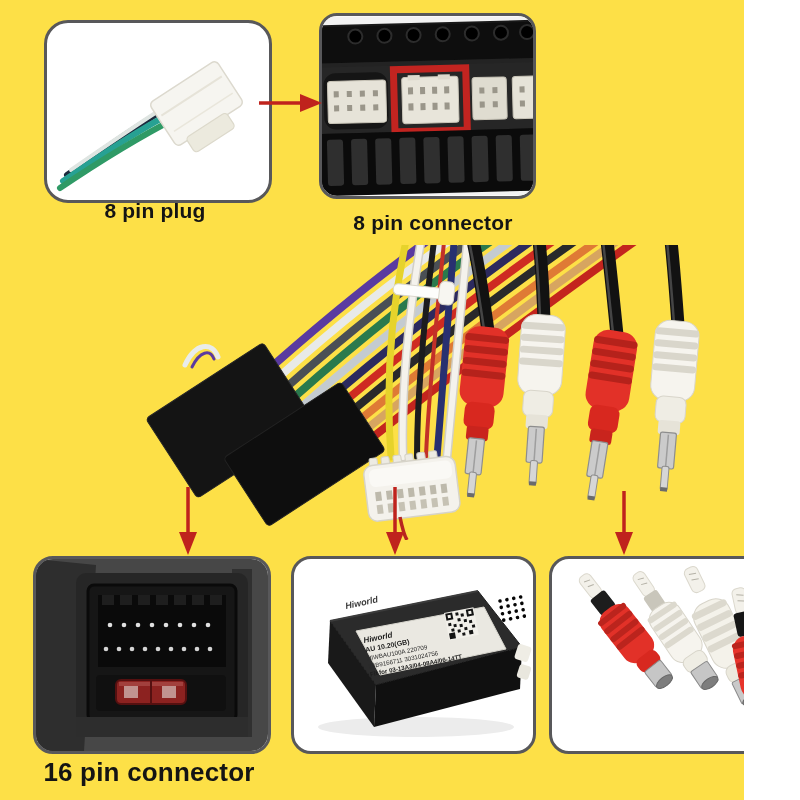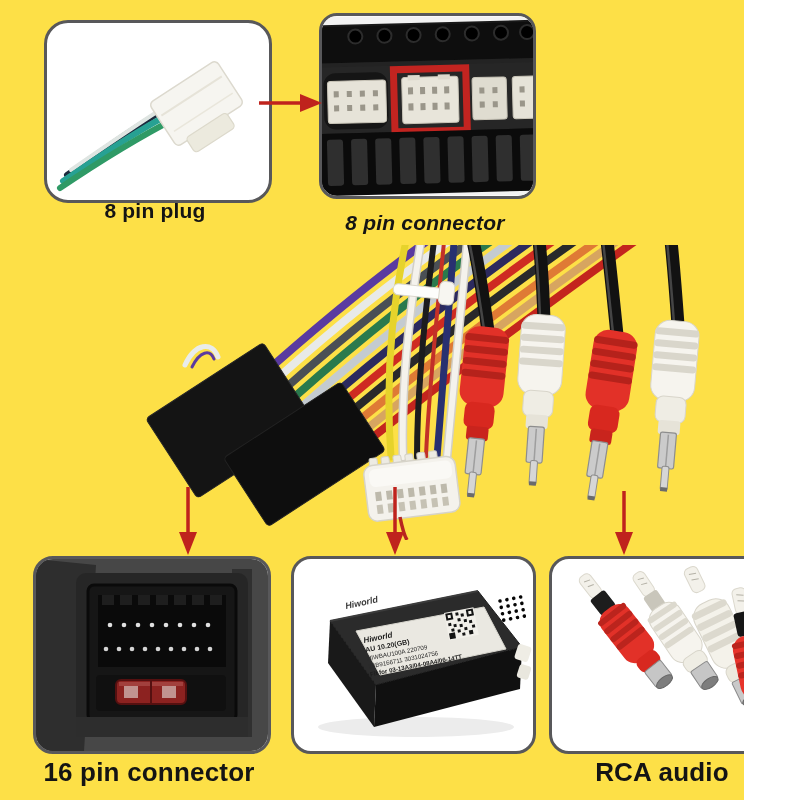--- a/index.html
+++ b/index.html
@@ -100,21 +100,21 @@
           <rect x="76" y="120" width="16" height="46" rx="3" fill="#2f2f2f"></rect>
           <rect x="100" y="120" width="16" height="46" rx="3" fill="#2f2f2f"></rect>
           <rect x="124" y="120" width="16" height="46" rx="3" fill="#2f2f2f"></rect>
           <rect x="148" y="120" width="16" height="46" rx="3" fill="#2f2f2f"></rect>
           <rect x="172" y="120" width="16" height="46" rx="3" fill="#2f2f2f"></rect>
           <rect x="196" y="120" width="16" height="46" rx="3" fill="#2f2f2f"></rect>
         </g>
       </g>
     </svg>
   </div>
-  <div class="callout-label label-top" style="left:305px;top:211px;width:240px;font-style:italic;">8 pin connector</div>
+  <div class="callout-label label-top" style="left:313px;top:211px;width:240px;">8 pin connector</div>
 
   <svg class="arrow" style="left:256px;top:91px;width:68px;height:24px;" viewBox="0 0 68 24">
     <line x1="3" y1="12" x2="46" y2="12" stroke="#bf231d" stroke-width="3.5"></line>
     <polygon points="44,3 66,12 44,21" fill="#bf231d"></polygon>
   </svg>
 
   <svg class="mid-photo" viewBox="0 0 660 295">
 
     <g stroke-linecap="round" fill="none">
       <path d="M150,150 Q255,55 340,-6" stroke="#5a3aa0" stroke-width="8"></path>
@@ -437,15 +437,14 @@
         <rect x="-18" y="-5" width="36" height="6" rx="3" fill="#bb241d"></rect>
         <rect x="-18" y="5" width="36" height="6" rx="3" fill="#bb241d"></rect>
         <rect x="-18" y="15" width="36" height="6" rx="3" fill="#bb241d"></rect>
         <rect x="-18" y="25" width="36" height="6" rx="3" fill="#bb241d"></rect>
         <rect x="-13" y="50" width="26" height="16" rx="6" fill="#d8281f"></rect>
         <rect x="-11" y="64" width="22" height="22" rx="2" fill="#c6c6c6" stroke="#8a8a8a"></rect>
         <ellipse cx="0" cy="86" rx="10" ry="4.5" fill="#ffffff" stroke="#8a8a8a"></ellipse>
       </g>
     </svg>
   </div>
-  <div class="callout-label label-bottom" style="left:542px;top:757px;width:240px;">RCA audio</div>
 
 </div>
 
 </body></html>

